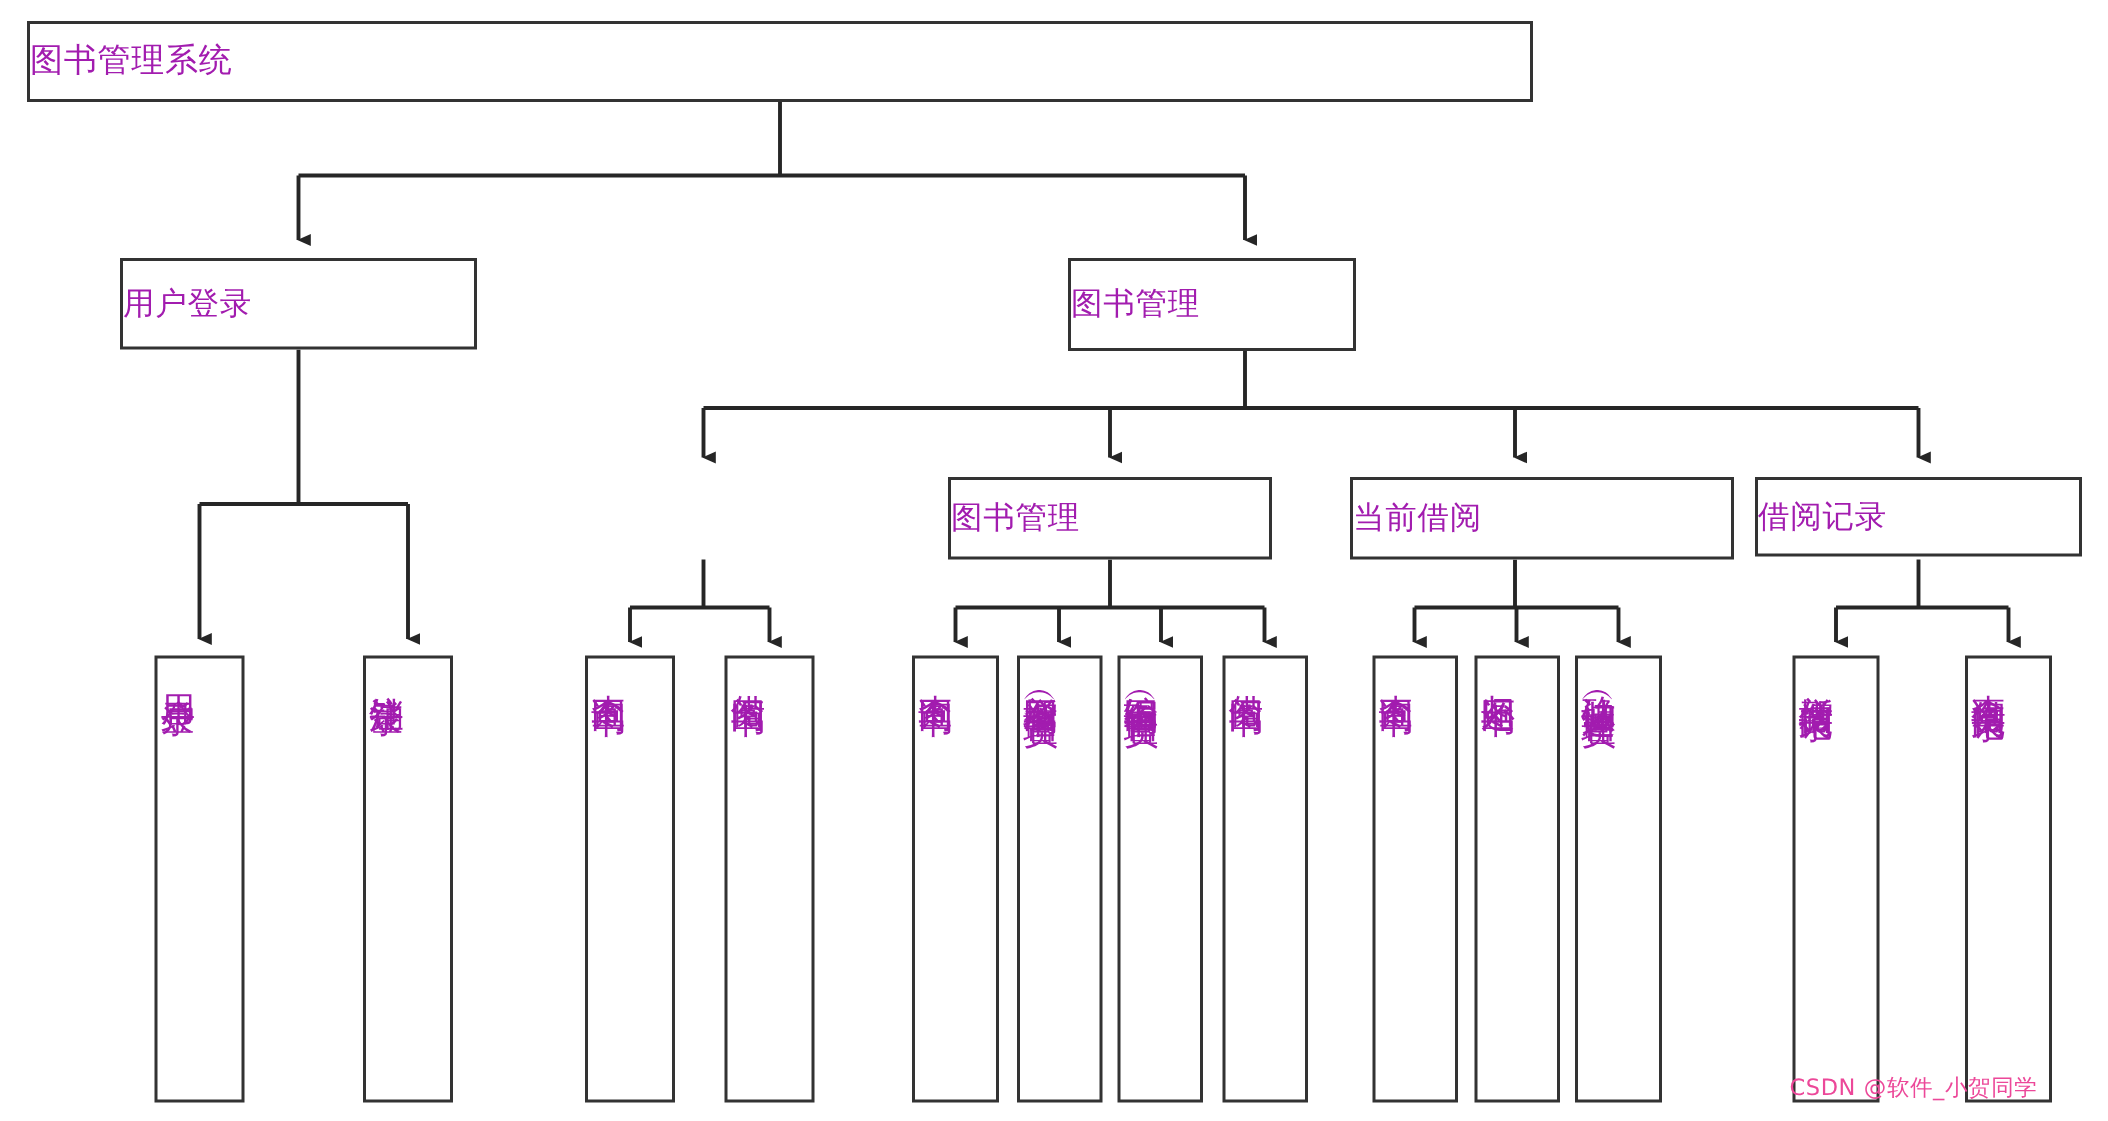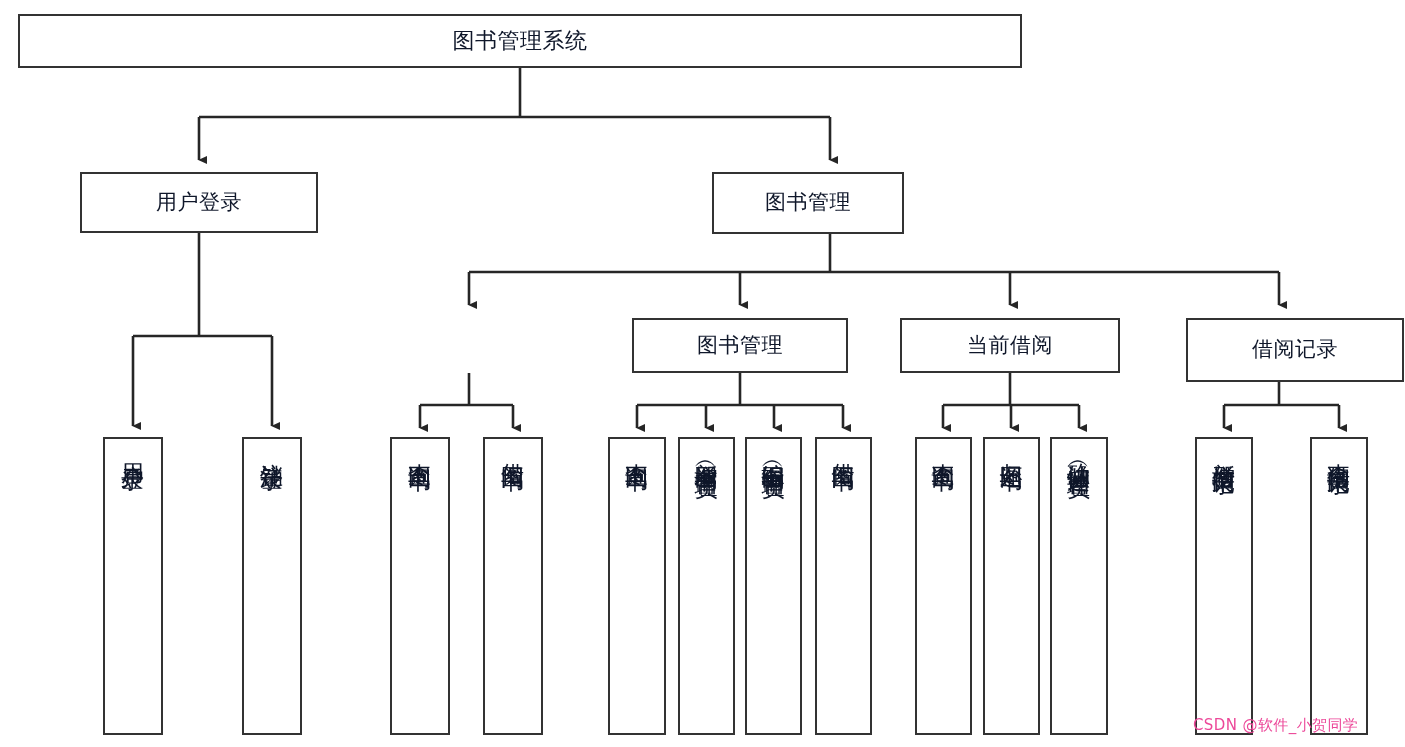--- a/index.html
+++ b/index.html
@@ -24,23 +24,23 @@
     width: 1405px;
     height: 747px;
   }
   .node {
     position: absolute;
     box-sizing: border-box;
     background: #ffffff;
     border: 2px solid #333333;
     display: flex;
     align-items: center;
-    justify-content: center;
+    justify-content: flex-start;
     text-align: center;
-    color: #0f172a;
+    color: #a21caf;
     z-index: 3;
   }
   .node .node-label {
     display: block;
     line-height: 1.12;
     letter-spacing: 0.5px;
   }
   .node-h .node-label {
     font-size: 21px;
   }
@@ -134,25 +134,25 @@
 
   <div class="node node-h" style="left:712px; top:172px; width:192px; height:62px;">
     <span class="node-label">图书管理</span>
   </div>
 
 
   <div class="node node-h" style="left:632px; top:318px; width:216px; height:55px;">
     <span class="node-label">图书管理</span>
   </div>
 
-  <div class="node node-h" style="left:900px; top:318px; width:220px; height:55px;">
+  <div class="node node-h" style="left:900px; top:318px; width:256px; height:55px;">
     <span class="node-label">当前借阅</span>
   </div>
 
-  <div class="node node-h" style="left:1170px; top:318px; width:218px; height:64px;margin-left:16px;">
+  <div class="node node-h" style="left:1170px; top:318px; width:218px; height:53px;">
     <span class="node-label">借阅记录</span>
   </div>
 
   <div class="node node-v" style="left:103px; top:437px; width:60px; height:298px;">
     <span class="node-label">用户登录</span>
   </div>
 
   <div class="node node-v" style="left:242px; top:437px; width:60px; height:298px;">
     <span class="node-label">注销登录</span>
   </div>

